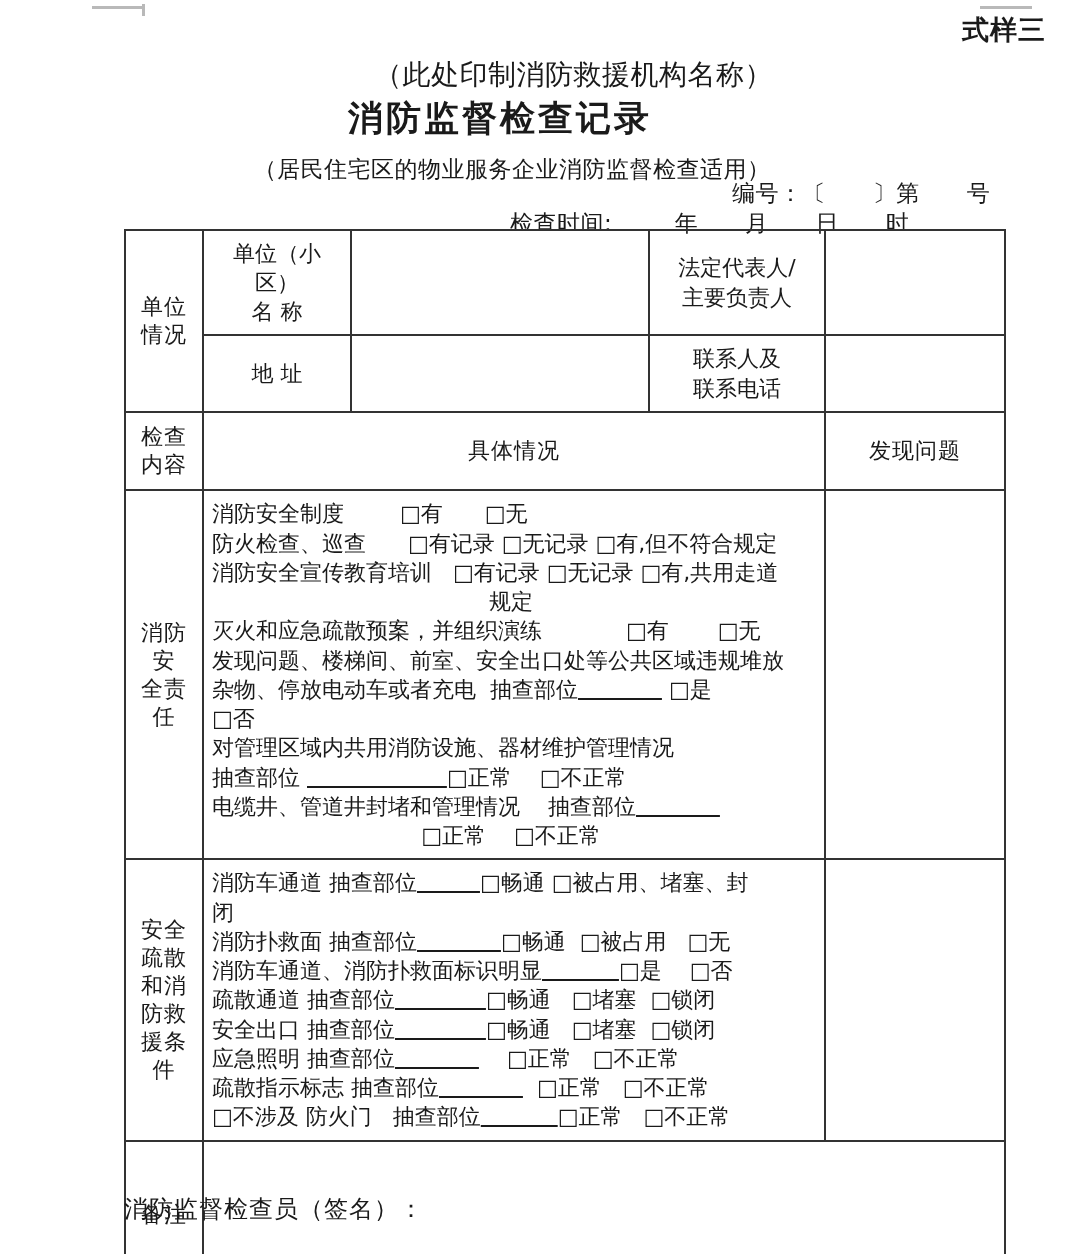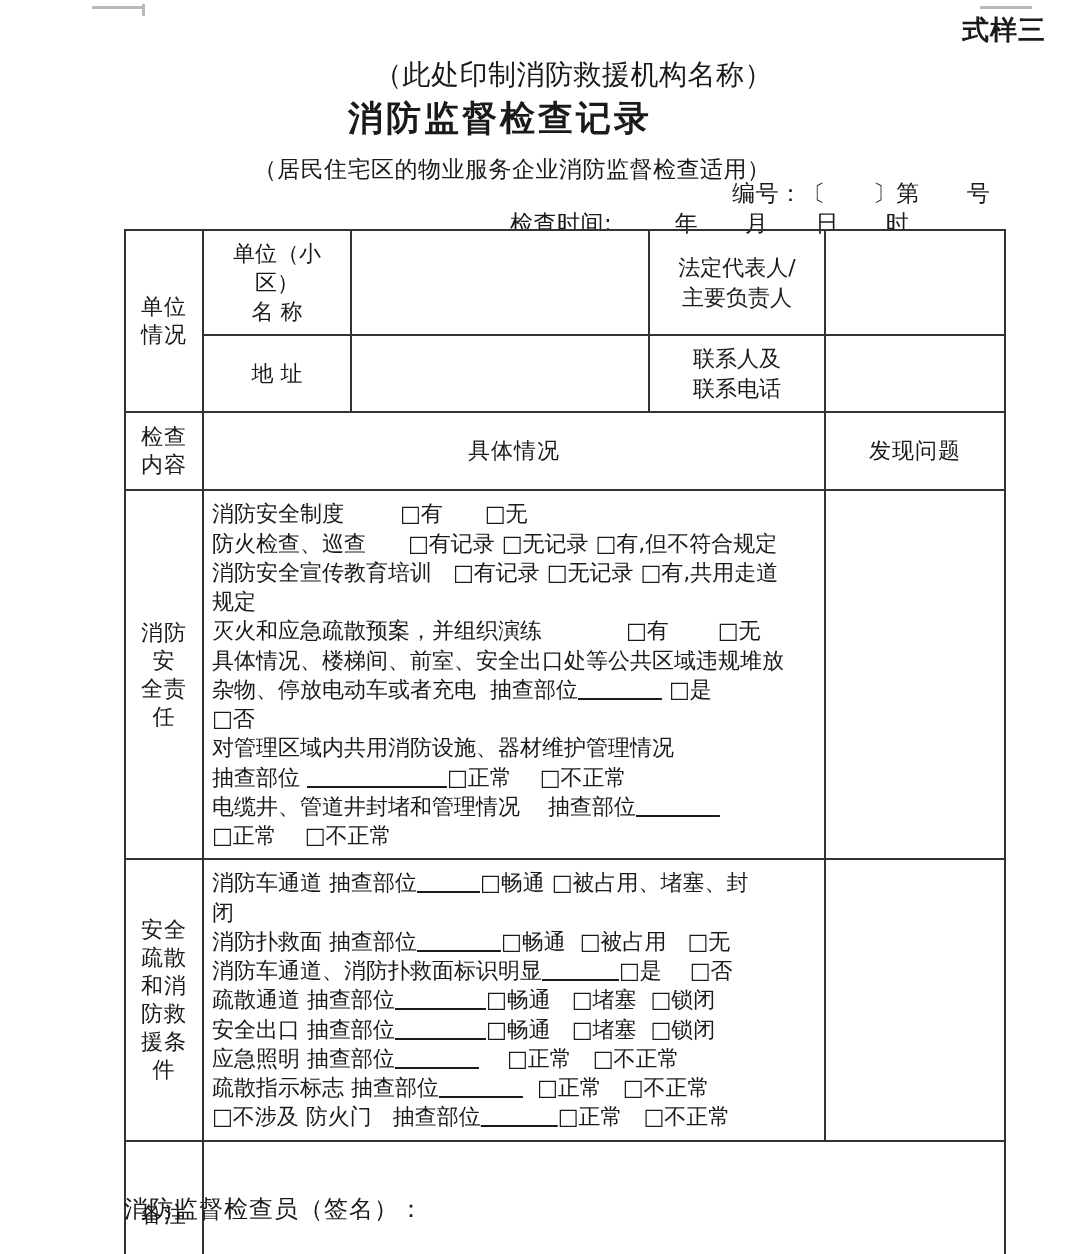--- a/index.html
+++ b/index.html
@@ -134,21 +134,21 @@
     padding: 6px 4px 6px 8px;
     vertical-align: top;
     line-height: 1.33;
     font-size: 21px;
     letter-spacing: 0px;
   }
   .content-cell .ln {
     white-space: pre;
     display: block;
   }
-  .content-cell .ln.right { text-align: left; padding-right: 6px; }
+  .content-cell .ln.right { text-align: center; padding-right: 6px; }
 
   .ul { text-decoration: underline; text-decoration-thickness: 1.5px; }
 
   .remark-cell {
     height: 130px;
     vertical-align: middle;
     text-align: center;
     font-size: 23px;
   }
 
@@ -239,21 +239,21 @@
               <div>消防安</div>
               <div>全责任</div>
             </span>
         </td>
         <td class="content-cell" colspan="3" id="section-content-0">
             <span class="ln">消防安全制度        □有      □无</span>
             <span class="ln">防火检查、巡查      □有记录 □无记录 □有,但不符合规定</span>
             <span class="ln">消防安全宣传教育培训   □有记录 □无记录 □有,共用走道</span>
             <span class="ln right">规定</span>
             <span class="ln">灭火和应急疏散预案，并组织演练            □有       □无</span>
-            <span class="ln">具体情况、楼梯间、前室、安全出口处等公共区域违规堆放</span>
+            <span class="ln">发现问题、楼梯间、前室、安全出口处等公共区域违规堆放</span>
             <span class="ln">杂物、停放电动车或者充电  抽查部位<span class="ul">            </span> □是</span>
             <span class="ln">□否</span>
             <span class="ln">对管理区域内共用消防设施、器材维护管理情况</span>
             <span class="ln">抽查部位 <span class="ul">                    </span>□正常    □不正常</span>
             <span class="ln">电缆井、管道井封堵和管理情况    抽查部位<span class="ul">            </span></span>
             <span class="ln right">□正常    □不正常</span>
           </td>
         <td class="blank-cell"></td>
       </tr>
 

